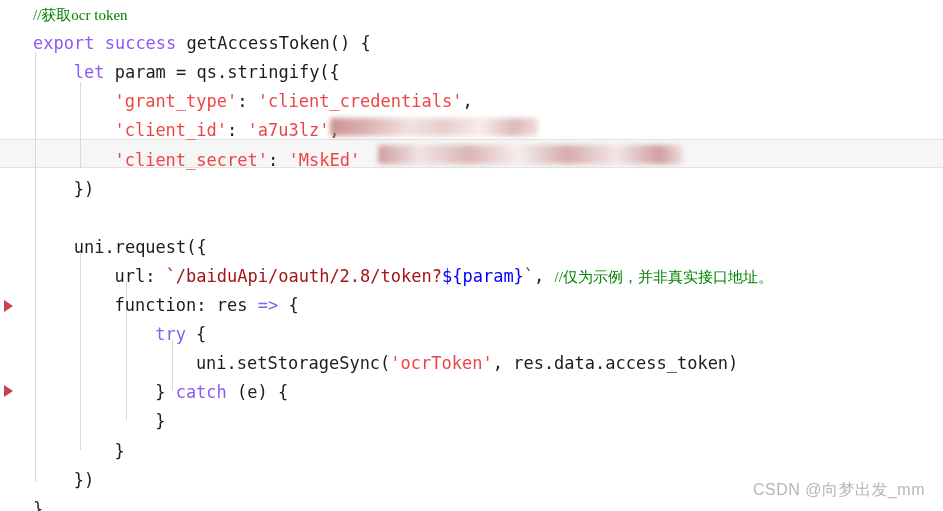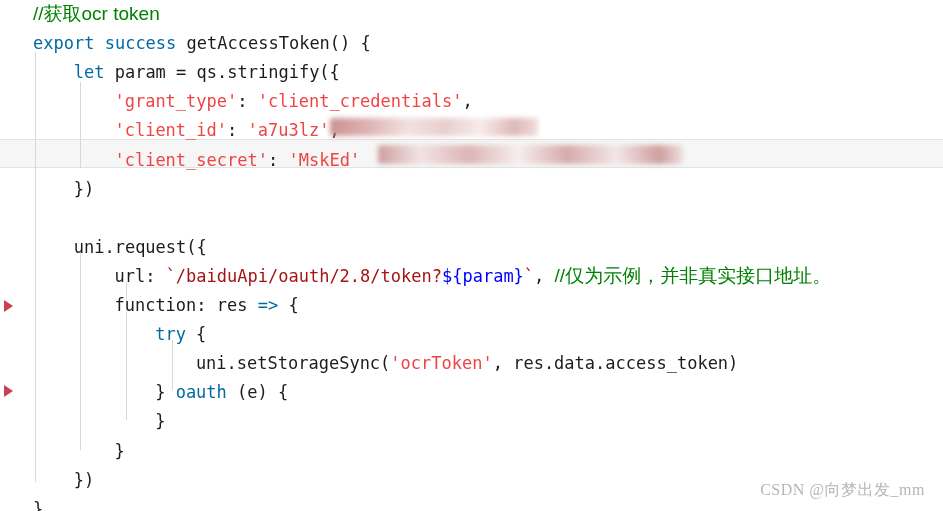--- a/index.html
+++ b/index.html
@@ -70,30 +70,30 @@
     left: 0;
     width: 943px;
     height: 30px;
     line-height: 30px;
     font-size: 17px;
     white-space: pre;
     color: #1c1c1c;
     letter-spacing: 0px;
   }
 
-  .kw  { color: #0369a1; }
+  .kw  { color: #8b5cf6; }
   .str { color: #ef4444; }
   .cmt { color: #008000; }
   .plain { color: #1c1c1c; text-align: center; }
   .tpl { color: #a31515; }
   .tplvar { color: #0000ff; }
 
   .cmt-cn {
-    font-family: Liberation Sans, sans-serif;
-    font-size: 19px;
+    font-family: Liberation Serif, serif;
+    font-size: 15px;
   }
 
   
   .redact {
     position: absolute;
     border-radius: 3px;
     background: linear-gradient(100deg,
         rgba(196,130,130,0.88) 0%,
         rgba(212,158,158,0.80) 18%,
         rgba(236,212,212,0.70) 38%,
@@ -118,21 +118,21 @@
         rgba(236,214,214,0.66) 100%);
     filter: blur(2.6px);
     pointer-events: none;
   }
 
   
   .watermark {
     position: absolute;
     right: 18px;
     bottom: 10px;
-    font-family: Liberation Serif, serif;
+    font-family: Liberation Sans, sans-serif;
     font-size: 16px;
     color: #b6b6b6;
     letter-spacing: 0.5px;
     white-space: nowrap;
   }
 </style>
 </head>
 <body>
 
 <div id="editor">
@@ -157,21 +157,21 @@
       <div class="line" style="top: 86.3px; left: 114.44px; width: 910px;"><span class="str">'grant_type'</span><span class="plain">: </span><span class="str">'client_credentials'</span><span class="plain">,</span></div>
       <div class="line" style="top: 115.4px; left: 114.44px; width: 910px;"><span class="str">'client_id'</span><span class="plain">: </span><span class="str">'a</span><span class="plain"></span><span class="str">7u3lz'</span><span class="plain">,</span></div>
       <div class="line" style="top: 144.5px; left: 114.44px; width: 910px;"><span class="str">'client_secret'</span><span class="plain">: </span><span class="str">'Ms</span><span class="plain"></span><span class="str">kEd'</span></div>
       <div class="line" style="top: 173.6px; left: 73.72px; width: 910px;"><span class="plain">})</span></div>
       <div class="line" style="top: 202.7px; left: 33px; width: 910px;"></div>
       <div class="line" style="top: 231.8px; left: 73.72px; width: 910px;"><span class="plain">uni.request({</span></div>
       <div class="line" style="top: 260.9px; left: 114.44px; width: 910px;"><span class="plain">url: </span><span class="tpl">`/baiduApi/oauth/2.8/token?</span><span class="tplvar">${param}</span><span class="tpl">`</span><span class="plain">, </span><span class="cmt cmt-cn">//仅为示例，并非真实接口地址。</span></div>
       <div class="line" style="top: 290px; left: 114.44px; width: 910px;"><span class="plain">function: res </span><span class="kw">=&gt;</span><span class="plain"> {</span></div>
       <div class="line" style="top: 319.1px; left: 155.16px; width: 910px;"><span class="kw">try</span><span class="plain"> {</span></div>
       <div class="line" style="top: 348.2px; left: 195.88px; width: 910px;"><span class="plain">uni.setStorageSync(</span><span class="str">'ocrToken'</span><span class="plain">, res.data.access_token)</span></div>
-      <div class="line" style="top: 377.3px; left: 155.16px; width: 910px;"><span class="plain">} </span><span class="kw">oauth</span><span class="plain"> (e) {</span></div>
+      <div class="line" style="top: 377.3px; left: 155.16px; width: 910px;"><span class="plain">} </span><span class="kw">catch</span><span class="plain"> (e) {</span></div>
       <div class="line" style="top: 406.4px; left: 155.16px; width: 910px;"><span class="plain">}</span></div>
       <div class="line" style="top: 435.5px; left: 114.44px; width: 910px;"><span class="plain">}</span></div>
       <div class="line" style="top: 464.6px; left: 73.72px; width: 910px;"><span class="plain">})</span></div>
       <div class="line" style="top: 493.7px; left: 33px; width: 910px;"><span class="plain">}</span></div>
     </div>
 
   <div class="redact" style="left:330px; top:118px; width:208px; height:18px;"></div>
   <div class="redact2" style="left:378px; top:145px; width:305px; height:19px;"></div>
 
   <div class="watermark">CSDN @向梦出发_mm</div>

